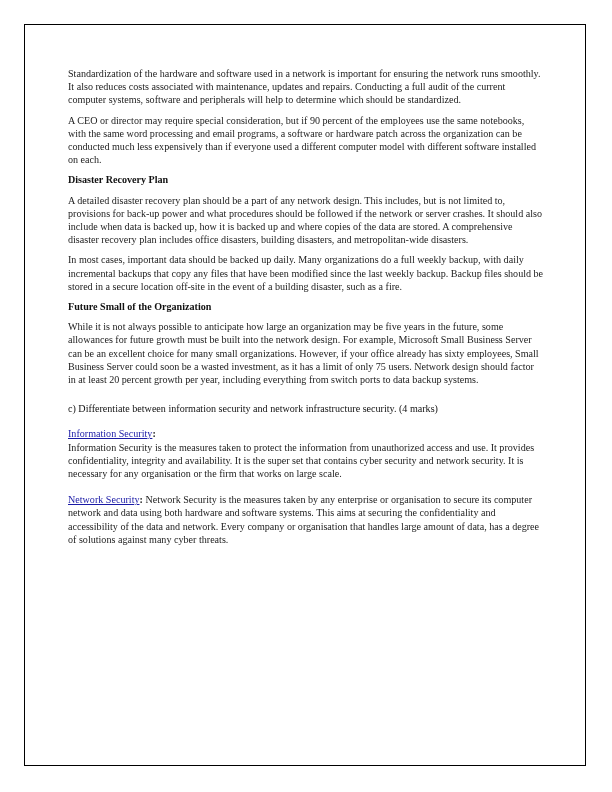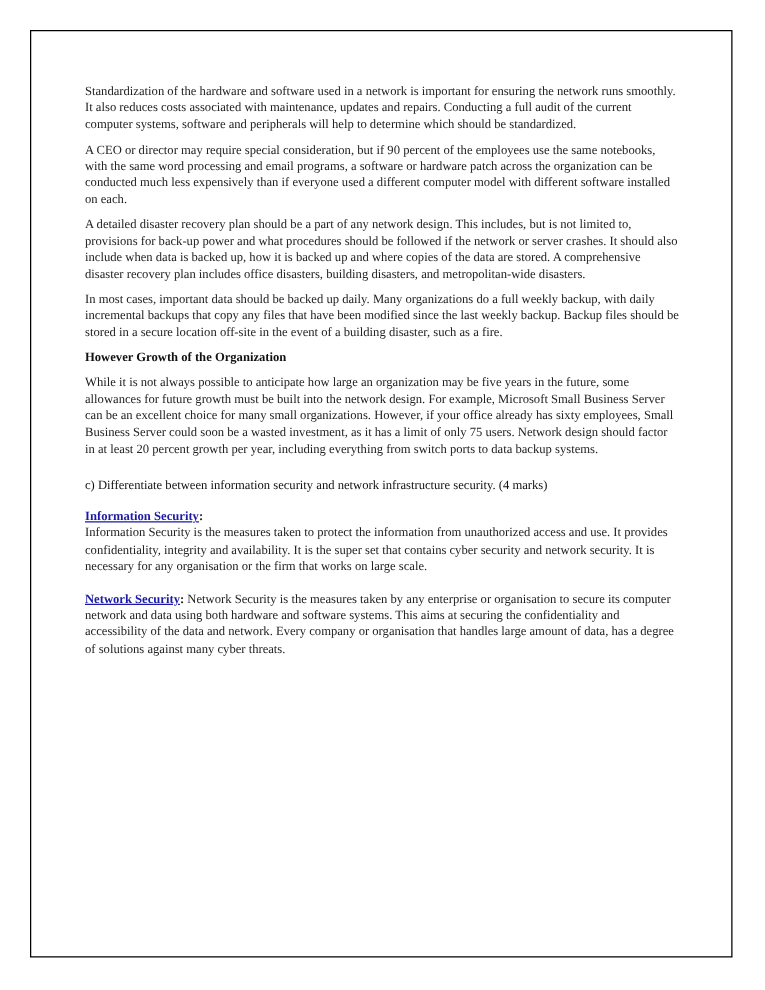--- a/index.html
+++ b/index.html
@@ -8,36 +8,37 @@
       position: absolute; left: 24px; top: 24px; width: 562px; height: 742px;
       border: 1px solid #000; box-sizing: border-box;
     }
     .content {
       position: absolute; left: 68px; top: 67px; width: 476px;
       font-family: "Liberation Serif", serif; font-size: 10.1px; line-height: 13.2px; color: #222;
     }
     p { margin: 0 0 7px 0; }
     .heading { font-weight: bold; margin: 0 0 7px 0; color: #111; }
     .question { font-weight: normal; margin: 16px 0 12px 0; color: #111; }
-    .link { color: #1a1aa6; font-weight: bold; text-decoration: underline; text-align: center; }
+    .link { color: #1a1aa6; font-weight: normal; text-decoration: underline; text-align: center; }
     .colon { font-weight: bold; }
     .block { margin-bottom: 13px; }
     b { color: #111; }
   </style>
 </head>
 <body>
 
 <div class="page-border"></div>
 
 <div class="content">
   <p>Standardization of the hardware and software used in a network is important for ensuring the network runs smoothly. It also reduces costs associated with maintenance, updates and repairs. Conducting a full audit of the current computer systems, software and peripherals will help to determine which should be standardized.</p>
   <p>A CEO or director may require special consideration, but if 90 percent of the employees use the same notebooks, with the same word processing and email programs, a software or hardware patch across the organization can be conducted much less expensively than if everyone used a different computer model with different software installed on each.</p>
+  <div class="heading">Disaster Recovery Plan</div>
   <p>A detailed disaster recovery plan should be a part of any network design. This includes, but is not limited to, provisions for back-up power and what procedures should be followed if the network or server crashes. It should also include when data is backed up, how it is backed up and where copies of the data are stored. A comprehensive disaster recovery plan includes office disasters, building disasters, and metropolitan-wide disasters.</p>
   <p>In most cases, important data should be backed up daily. Many organizations do a full weekly backup, with daily incremental backups that copy any files that have been modified since the last weekly backup. Backup files should be stored in a secure location off-site in the event of a building disaster, such as a fire.</p>
-  <div class="heading">However Growth of the Organization</div>
+  <div class="heading">Future Small of the Organization</div>
   <p>While it is not always possible to anticipate how large an organization may be five years in the future, some allowances for future growth must be built into the network design. For example, Microsoft Small Business Server can be an excellent choice for many small organizations. However, if your office already has sixty employees, Small Business Server could soon be a wasted investment, as it has a limit of only 75 users. Network design should factor in at least 20 percent growth per year, including everything from switch ports to data backup systems.</p>
   <div class="question">c) Differentiate between information security and network infrastructure security. (4 marks)</div>
 
   <div class="block">
     <div><a class="link">Information Security</a><span class="colon">:</span></div>
     <div>Information Security is the measures taken to protect the information from unauthorized access and use. It provides confidentiality, integrity and availability. It is the super set that contains cyber security and network security. It is necessary for any organisation or the firm that works on large scale.</div>
   </div>
 
   <div class="block">
     <a class="link">Network Security</a><span class="colon">:</span><span> Network Security is the measures taken by any enterprise or organisation to secure its computer network and data using both hardware and software systems. This aims at securing the confidentiality and accessibility of the data and network. Every company or organisation that handles large amount of data, has a degree of solutions against many cyber threats.</span>

